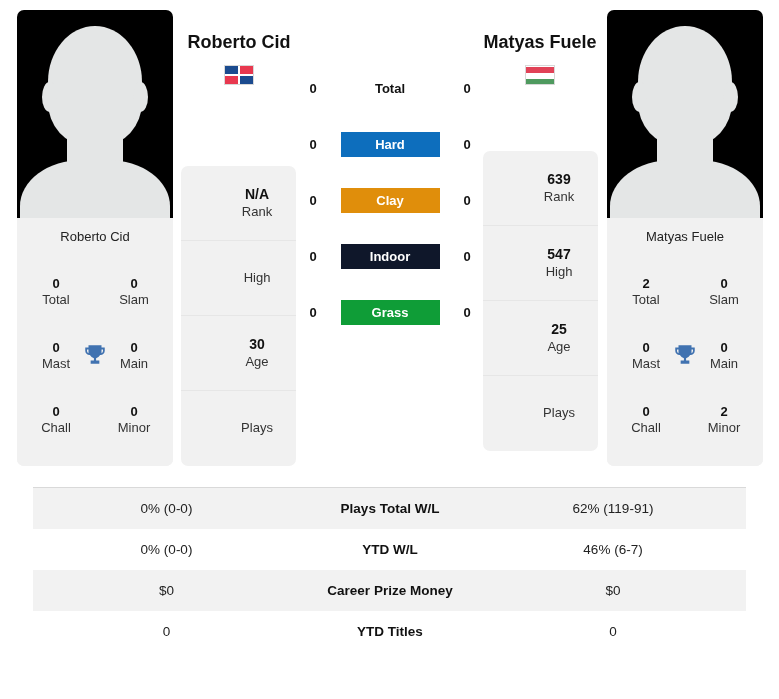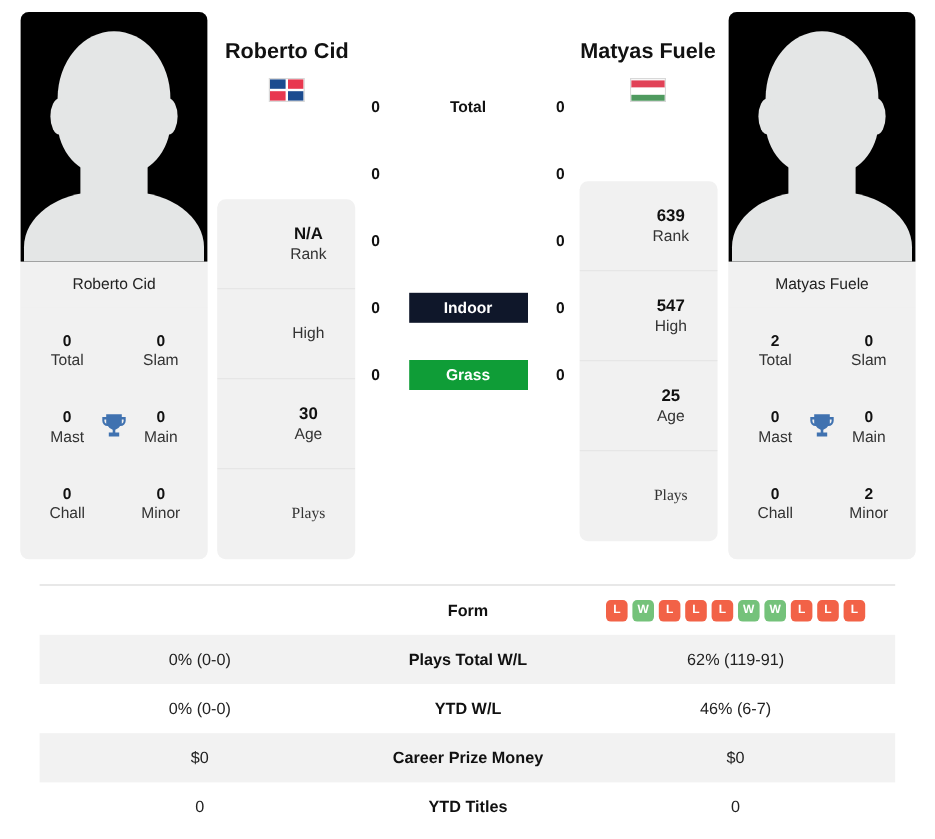--- a/index.html
+++ b/index.html
@@ -147,21 +147,21 @@
   .stack-item {
     height: 75px;
     display: flex;
     flex-direction: column;
     align-items: center;
     justify-content: center;
     border-bottom: 1px solid #e6e6e6;
     line-height: 1.3;
     padding-left: 37px;
   }
-  .stack-item:last-child { border-bottom: none; font-family: Liberation Serif, serif; }
+  .stack-item:last-child { border-bottom: none; }
   .stack-val {
     font-size: 14px;
     font-weight: bold;
     color: #111;
   }
   .stack-lbl {
     font-size: 13px;
     color: #333;
   }
 
@@ -448,62 +448,44 @@
     </div>
 
     <div class="surfaces">
       <div class="surface-row">
         <div class="surface-score">0</div>
         <div class="surface-pill plain">Total</div>
         <div class="surface-score">0</div>
       </div>
       <div class="surface-row">
         <div class="surface-score">0</div>
+        <div class="surface-pill" style="background:#0d6ebd">Hard</div>
         <div class="surface-score">0</div>
       </div>
       <div class="surface-row">
         <div class="surface-score">0</div>
+        <div class="surface-pill" style="background:#e08e0b">Clay</div>
         <div class="surface-score">0</div>
       </div>
       <div class="surface-row">
         <div class="surface-score">0</div>
         <div class="surface-pill" style="background:#0f172a">Indoor</div>
         <div class="surface-score">0</div>
       </div>
       <div class="surface-row">
         <div class="surface-score">0</div>
         <div class="surface-pill" style="background:#0f9d37">Grass</div>
         <div class="surface-score">0</div>
       </div>
     </div>
   </div>
 
   <div class="divider"></div>
   <table class="stats-table">
     <tbody>
-      <tr>
-        <td class="c-left">
-          <div class="form-badges" id="form-left"></div>
-        </td>
-        <td class="c-mid">Form</td>
-        <td class="c-right">
-          <div class="form-badges" id="form-right">
-              <span class="badge L">L</span>
-              <span class="badge W">W</span>
-              <span class="badge L">L</span>
-              <span class="badge L">L</span>
-              <span class="badge L">L</span>
-              <span class="badge W">W</span>
-              <span class="badge W">W</span>
-              <span class="badge L">L</span>
-              <span class="badge L">L</span>
-              <span class="badge L">L</span>
-            </div>
-        </td>
-      </tr>
       <tr class="alt">
         <td class="c-left">0% (0-0)</td>
         <td class="c-mid">Plays Total W/L</td>
         <td class="c-right">62% (119-91)</td>
       </tr>
       <tr>
         <td class="c-left">0% (0-0)</td>
         <td class="c-mid">YTD W/L</td>
         <td class="c-right">46% (6-7)</td>
       </tr>

